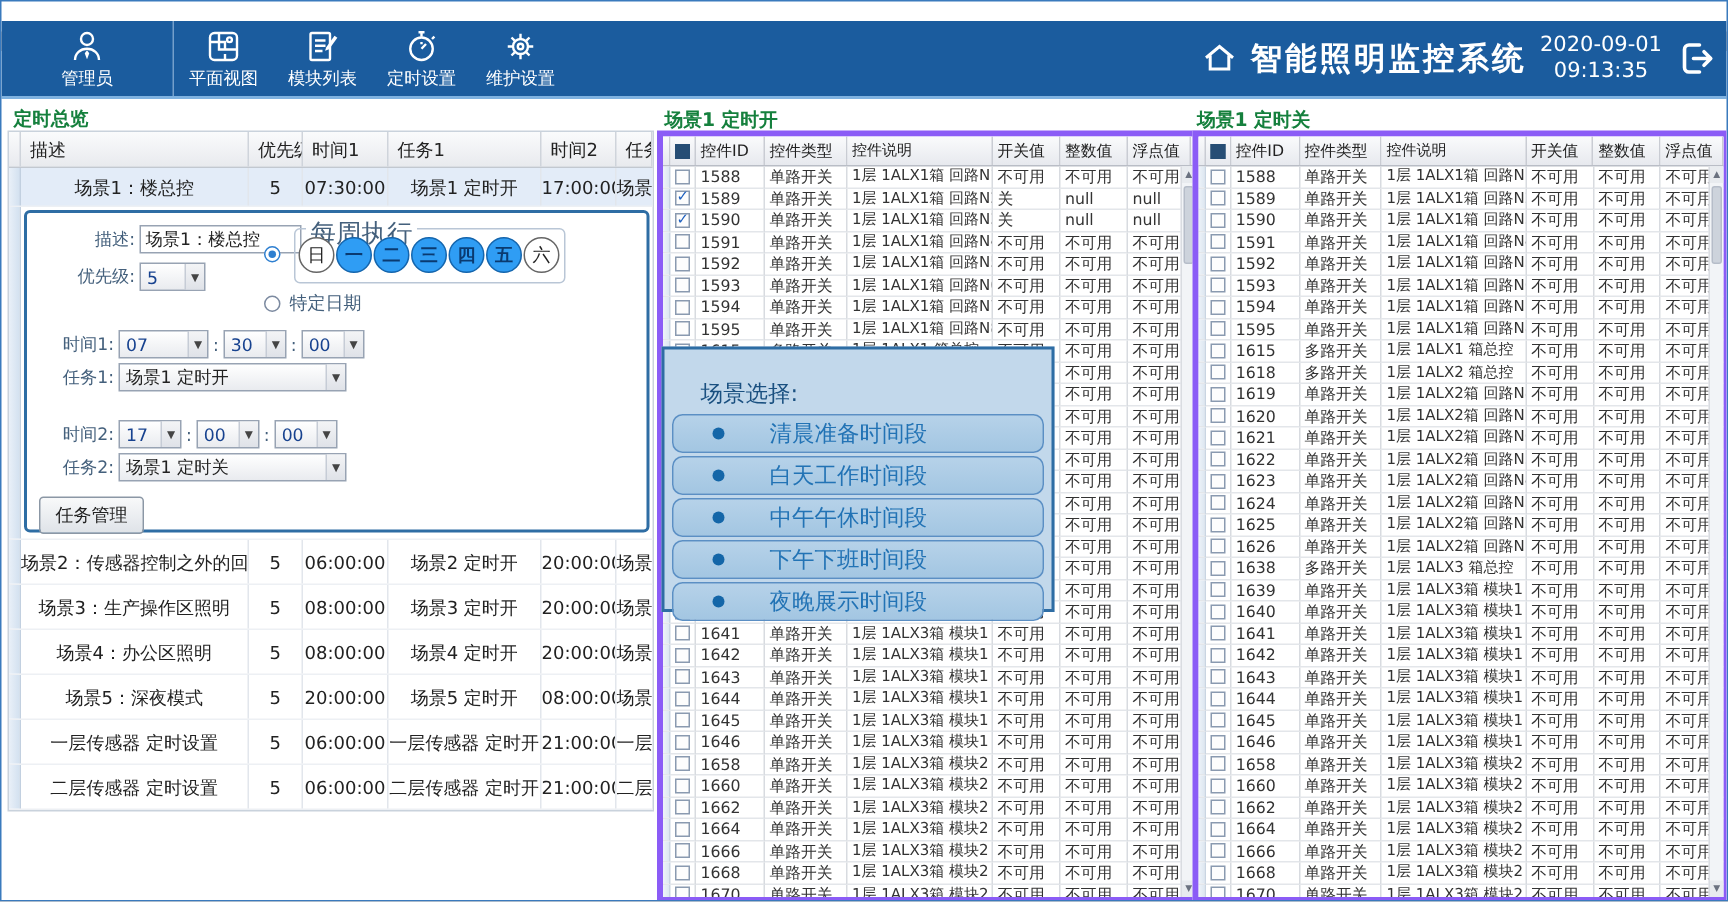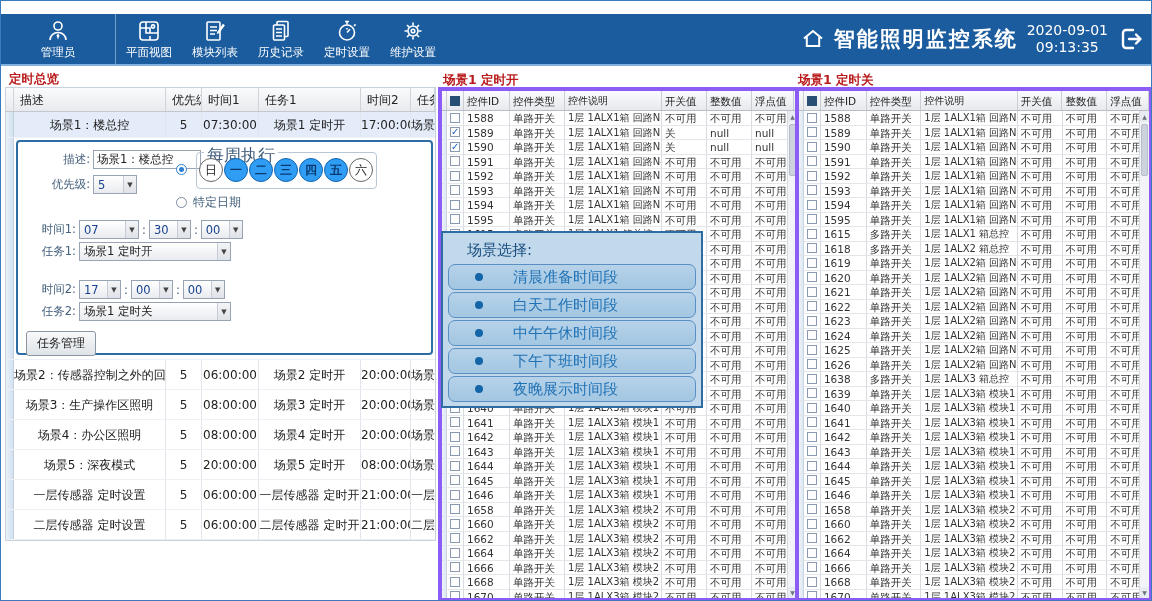--- a/index.html
+++ b/index.html
@@ -20,21 +20,21 @@
   .tb-item { width:66px; height:50px; display:flex; flex-direction:column; align-items:center; justify-content:center; cursor:pointer; }
   .tb-item.user { width:114px; }
   .tb-sep { width:1px; height:50px; background:rgba(190,215,240,.55); }
   .tb-label { color:#fff; font-size:11.5px; margin-top:1px; white-space:nowrap; }
   .tb-right { position:absolute; right:6px; top:0; height:50px; display:flex; align-items:center; gap:9px; }
   .apptitle { color:#fff; font-size:21px; font-weight:bold; letter-spacing:2px; white-space:nowrap; }
   .datetime { color:#fff; font-size:14px; line-height:1.25; text-align:center; }
   svg.icn { display:block; }
 
   
-  .ptitle { position:absolute; color:#b91c1c; font-size:12.5px; font-weight:600; white-space:nowrap; }
+  .ptitle { position:absolute; color:#15803d; font-size:12.5px; font-weight:600; white-space:nowrap; }
 
   
   .ltable { position:absolute; left:4px; top:86px; width:431px; background:#fff; border:1px solid #c9d2dc; }
   .lc { overflow:hidden; white-space:nowrap; text-align:center; border-right:1px solid #e2e6ec; }
   .l-strip { width:8px; background:linear-gradient(90deg,#e9f0f8,#d3e1f0); border-right:1px solid #c2d0e0; }
   .l-desc { width:152px; } .l-pri { width:36px; } .l-t1 { width:57px; } .l-task1 { width:102px; } .l-t2 { width:50px; } .l-task2 { flex:1; border-right:none; }
   .lhead { display:flex; height:24px; line-height:24px; font-size:12px; color:#222; background:linear-gradient(#fafbfc,#e8eaee); border-bottom:1px solid #c2c8d0; }
   .lhead .lc { border-right:1px solid #cfd4db; text-align:left; padding-left:6px; background:transparent; }
   .lhead .l-strip { padding:0; }
   .lrow { display:flex; height:30px; line-height:30px; font-size:12px; color:#222; border-bottom:1px solid #edf0f4; cursor:pointer; }
@@ -75,21 +75,21 @@
   .grow .gc { border-bottom:1px solid #e3e6ea; }
   .cb { width:10px; height:10px; border:1px solid #8a9ab0; background:#fdfdfd; display:inline-block; position:relative; cursor:pointer; }
   .cb.checked::after { content:"✓"; position:absolute; top:-3px; left:0; color:#1d5fbf; font-size:10px; font-weight:bold; }
   .cb.all { background:#274e75; border-color:#274e75; }
   .vscroll { position:absolute; top:20px; bottom:0; width:10px; background:#f2f4f7; border-left:1px solid #d9dce1; }
   .vs-ar { position:absolute; left:0; width:100%; height:11px; color:#6b7280; font-size:6px; text-align:center; line-height:11px; background:#e8ebef; cursor:pointer; }
   .vs-ar.up { top:0; } .vs-ar.dn { bottom:0; }
   .vs-thumb { position:absolute; top:13px; left:1px; right:1px; height:52px; background:#cdd3dc; border:1px solid #b6bdc9; border-radius:2px; cursor:pointer; }
 
   
-  .popup { position:absolute; left:440px; top:230px; width:262px; height:177px; background:#c2d8eb; border:2px solid #2e6da4; border-radius:0; z-index:10; padding:6px 4px 4px 4px; }
+  .popup { position:absolute; left:440px; top:230px; width:262px; height:177px; background:#c2d8eb; border:2px solid #2e6da4; border-radius:0; z-index:10; padding:18px 4px 4px 4px; }
   .pop-title { font-size:15px; color:#1a5080; margin:2px 0 4px 20px; }
   .pop-btn { height:26px; margin:0 1px 2px 1px; border:1px solid #5b8fc4; border-radius:7px; background:linear-gradient(#b6d2e9,#a3c6e2); display:flex; align-items:center; cursor:pointer; }
   .pop-bullet { width:8px; height:8px; border-radius:50%; background:#1466a8; margin-left:26px; flex:none; }
   .pop-label { font-size:15px; color:#2273b5; margin-left:30px; white-space:nowrap; }
 </style>
 </head>
 <body>
 
 <div id="app">
 
@@ -128,30 +128,20 @@
       </div>
       <div class="tb-item">
         <span>
           <svg class="icn" width="26" height="26" viewBox="0 0 26 26" stroke="#fff" fill="none" stroke-width="1.6">
             <rect x="5" y="4" width="13" height="18" rx="1"></rect>
               <path d="M8 9h7M8 12.5h7M8 16h5"></path>
               <path d="M15.5 13.5L21 5.8l1.9 1.4-5.5 7.7-2.7 1z" fill="#fff" stroke="none"></path>
           </svg>
         </span>
         <span class="tb-label">模块列表</span>
-      </div>
-      <div class="tb-item">
-        <span>
-          <svg class="icn" width="26" height="26" viewBox="0 0 26 26" stroke="#fff" fill="none" stroke-width="1.6">
-            <rect x="9" y="3.5" width="11" height="15" rx="1"></rect>
-              <rect x="5.5" y="7" width="11" height="15" rx="1" fill="#1b5c9e"></rect>
-              <path d="M8 11h6M8 14.5h6M8 18h6"></path>
-          </svg>
-        </span>
-        <span class="tb-label">历史记录</span>
       </div>
       <div class="tb-item">
         <span>
           <svg class="icn" width="26" height="26" viewBox="0 0 26 26" stroke="#fff" fill="none" stroke-width="1.6">
             <circle cx="13" cy="14.5" r="7.5"></circle>
               <path d="M11 3.5h4M13 3.5v3M20 8l1.6-1.6M13 14.5l3-3.2M13 10v1.5"></path>
           </svg>
         </span>
         <span class="tb-label">定时设置</span>
       </div>

